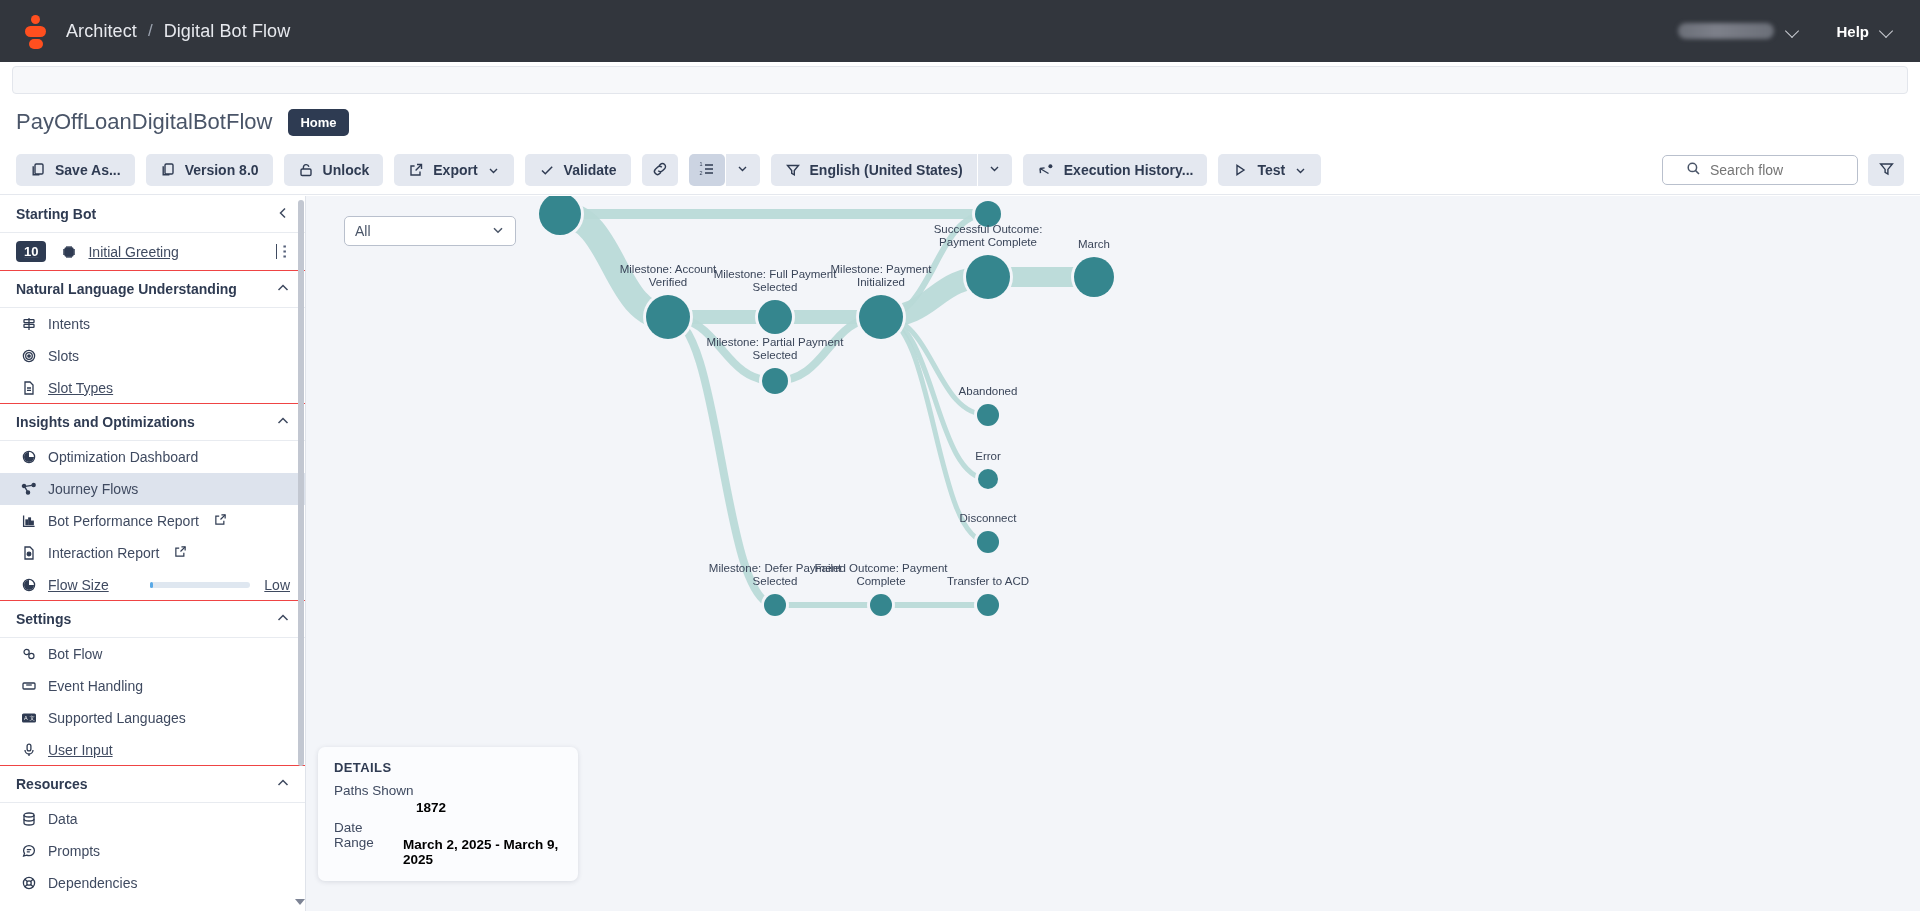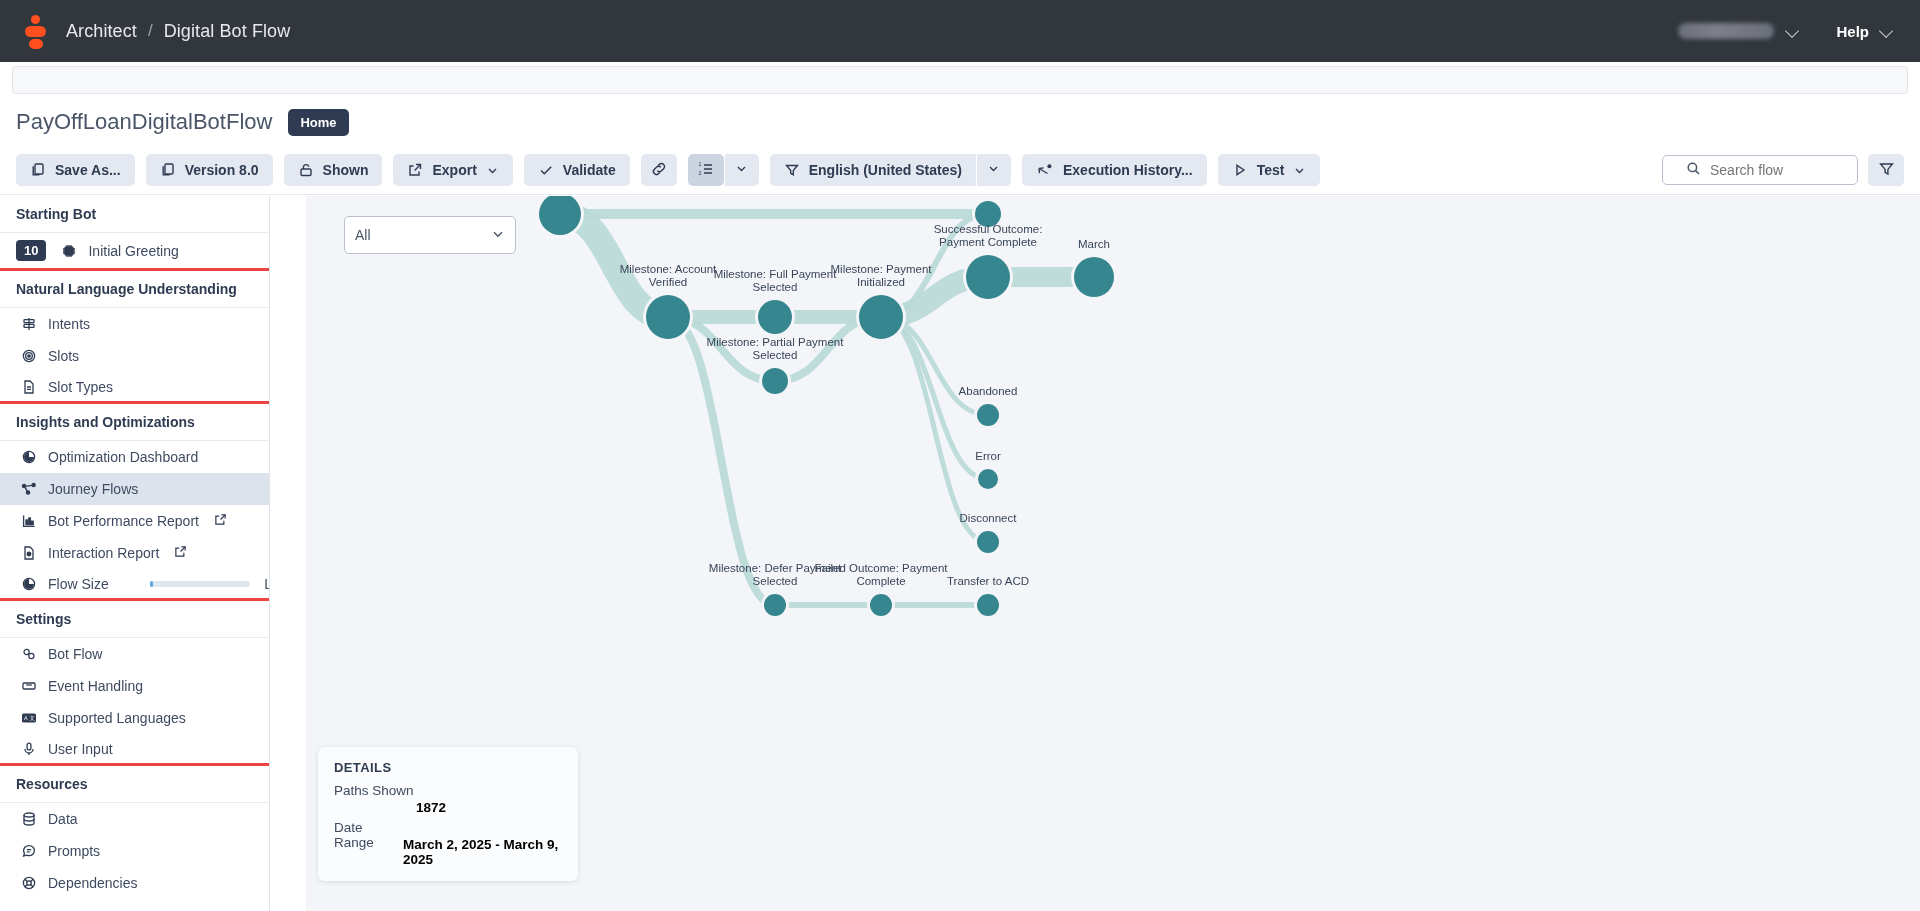--- a/index.html
+++ b/index.html
@@ -113,39 +113,39 @@
     font-family: "Liberation Sans", sans-serif; width: 100%; background: transparent;
   }
   .searchbox input::placeholder { color: #6b7governor; }
   .filter-btn {
     height: 32px; width: 36px; background: #e4e8f0; border: none; border-radius: 5px;
     display: inline-flex; align-items: center; justify-content: center; cursor: pointer;
   }
 
   
   .sidebar {
-    position: absolute; top: 196px; left: 0; width: 270px; height: 715px;
+    position: absolute; top: 196px; left: 0; width: 306px; height: 715px;
     background: #ffffff; border-right: 1px solid #dfe3ea;
     overflow: hidden;
   }
   .side-scroll { width: 306px; height: 715px; position: relative; }
   .side-group {
     height: 37px; display: flex; align-items: center; padding: 0 16px;
     font-size: 14px; font-weight: bold; color: #2f3b52;
     border-bottom: 1px solid #e8ebf0;
   }
   .side-group .chev { margin-left: auto; }
   .side-item {
     height: 32px; display: flex; align-items: center; padding: 0 16px;
     font-size: 14px; color: #3f4a60; cursor: pointer; gap: 10px;
   }
   .side-item.sub { padding-left: 20px; }
   .side-item.selected { background: #dde3ed; }
   .side-item .ico { width: 18px; display: inline-flex; justify-content: center; }
-  .side-item.divider-below { border-bottom: 3px solid #ef4444; }
+  .side-item.divider-below { border-bottom: 1px solid #ef4444; text-decoration: underline; }
   .count-badge {
     background: #2e3b52; color: #ffffff; font-size: 13px; font-weight: bold;
     border-radius: 4px; padding: 3px 8px; margin-right: 4px;
   }
   .kebab { margin-left: auto; letter-spacing: 0; color: #55607a; font-weight: bold;
            font-size: 15px; line-height: 9px; writing-mode: vertical-rl; cursor: pointer; }
   .flow-size-bar {
     margin-left: auto; display: flex; align-items: center; gap: 14px;
   }
   .fs-track { width: 100px; height: 6px; background: #dfe7f0; border-radius: 3px; position: relative; }
@@ -161,21 +161,21 @@
     border-left: 5px solid transparent; border-right: 5px solid transparent;
   }
   .side-arrow.down { bottom: 6px; border-top: 6px solid #7d8495; }
 
   
   .canvas {
     position: absolute; top: 196px; left: 306px; width: 1614px; height: 715px;
     background: #f3f5f9; overflow: hidden;
   }
   .filter-select {
-    position: absolute; left: 38px; top: 20px; width: 172px; height: 38px;
+    position: absolute; left: 38px; top: 20px; width: 172px; height: 30px;
     background: #ffffff; border: 1px solid #b9c0cd; border-radius: 5px;
     display: flex; align-items: center; padding: 0 10px;
     font-size: 14px; color: #4a5568; cursor: pointer;
   }
   .filter-select .chev { margin-left: auto; }
 
   .zoom-tools {
     position: absolute; left: 28px; bottom: 48px;
     display: flex; flex-direction: column; gap: 14px;
   }
@@ -250,21 +250,21 @@
     <span>Version 8.0</span>
   </button>
 
   <button class="tbtn">
     <span class="ico">
       <svg width="16" height="16" viewBox="0 0 16 16" fill="none" stroke="#2f3b52" stroke-width="1.4">
         <rect x="3" y="7" width="10" height="6.5" rx="1.3"></rect>
           <path d="M5.4 7V5.2a2.8 2.8 0 0 1 5.5-.5"></path>
       </svg>
     </span>
-    <span>Shown</span>
+    <span>Unlock</span>
   </button>
 
   <button class="tbtn">
     <span class="ico">
       <svg width="16" height="16" viewBox="0 0 16 16" fill="none" stroke="#2f3b52" stroke-width="1.4">
         <path d="M9 2.5h4.5V7"></path>
           <path d="M13.5 2.5 7.6 8.4"></path>
           <path d="M12 9.6v3.4H3V4h3.6"></path>
       </svg>
     </span>

